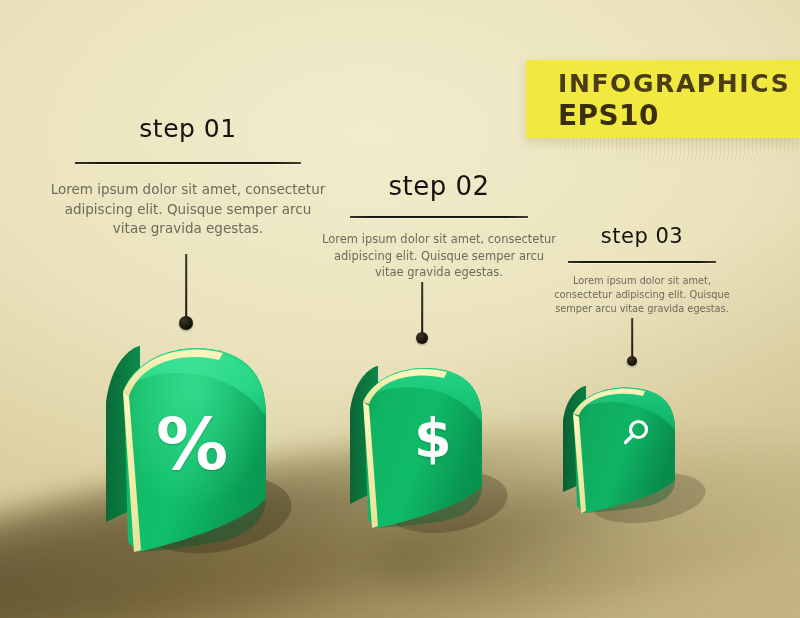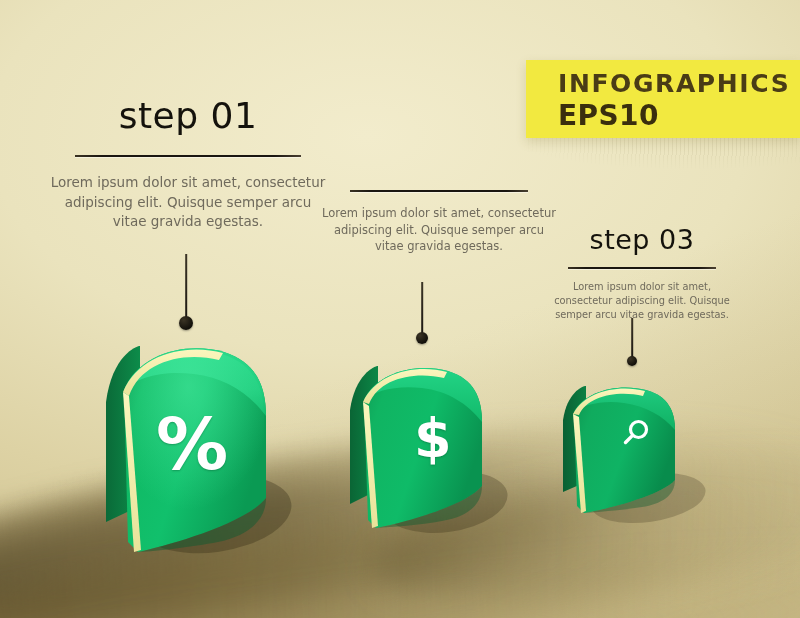--- a/index.html
+++ b/index.html
@@ -79,31 +79,31 @@
     letter-spacing:0.5px;white-space:nowrap;
   }
   .step-rule{
     height:2px;margin:0 auto;
     background:linear-gradient(90deg,#3a3222,#1a1610 12%,#1a1610 88%,#4a4030);
     box-shadow:0 1px 0 rgba(255,255,255,0.45);
   }
   .step-body{color:#6f6a5c;line-height:1.45;text-align:center;}
 
   #step1{left:48px;top:98px;width:280px;}
-  #step1 .step-title{font-size:36px;}
+  #step1 .step-title{font-size:25px;margin-top:18px;}
   #step1 .step-rule{width:226px;margin-top:21px;}
   #step1 .step-body{font-size:13.5px;margin-top:16px;}
 
   #step2{left:322px;top:173px;width:234px;}
   #step2 .step-title{font-size:26px;}
   #step2 .step-rule{width:178px;margin-top:17px;}
   #step2 .step-body{font-size:11.5px;margin-top:13px;}
 
   #step3{left:544px;top:226px;width:196px;}
-  #step3 .step-title{font-size:27px;}
+  #step3 .step-title{font-size:21px;}
   #step3 .step-rule{width:148px;margin-top:14px;}
   #step3 .step-body{font-size:9.8px;margin-top:11px;}
 
   
   .stem{position:absolute;}
   .stem .line{
     position:absolute;left:50%;top:0;width:1.6px;transform:translateX(-50%);
     background:linear-gradient(180deg,#3c3526,#191510);
   }
   .stem .dot{
@@ -164,20 +164,21 @@
     <div class="step-title">step 01</div>
     <div class="step-rule"></div>
     <div class="step-body">Lorem ipsum dolor sit amet, consectetur adipiscing elit. Quisque semper arcu vitae gravida egestas.</div>
   </div>
   <div class="stem" id="stem1">
     <div class="line"></div>
     <div class="dot"></div>
   </div>
 
   <div class="step" id="step2">
+    <div class="step-title">step 02</div>
     <div class="step-rule"></div>
     <div class="step-body">Lorem ipsum dolor sit amet, consectetur adipiscing elit. Quisque semper arcu vitae gravida egestas.</div>
   </div>
   <div class="stem" id="stem2">
     <div class="line"></div>
     <div class="dot"></div>
   </div>
 
   <div class="step" id="step3">
     <div class="step-title">step 03</div>

